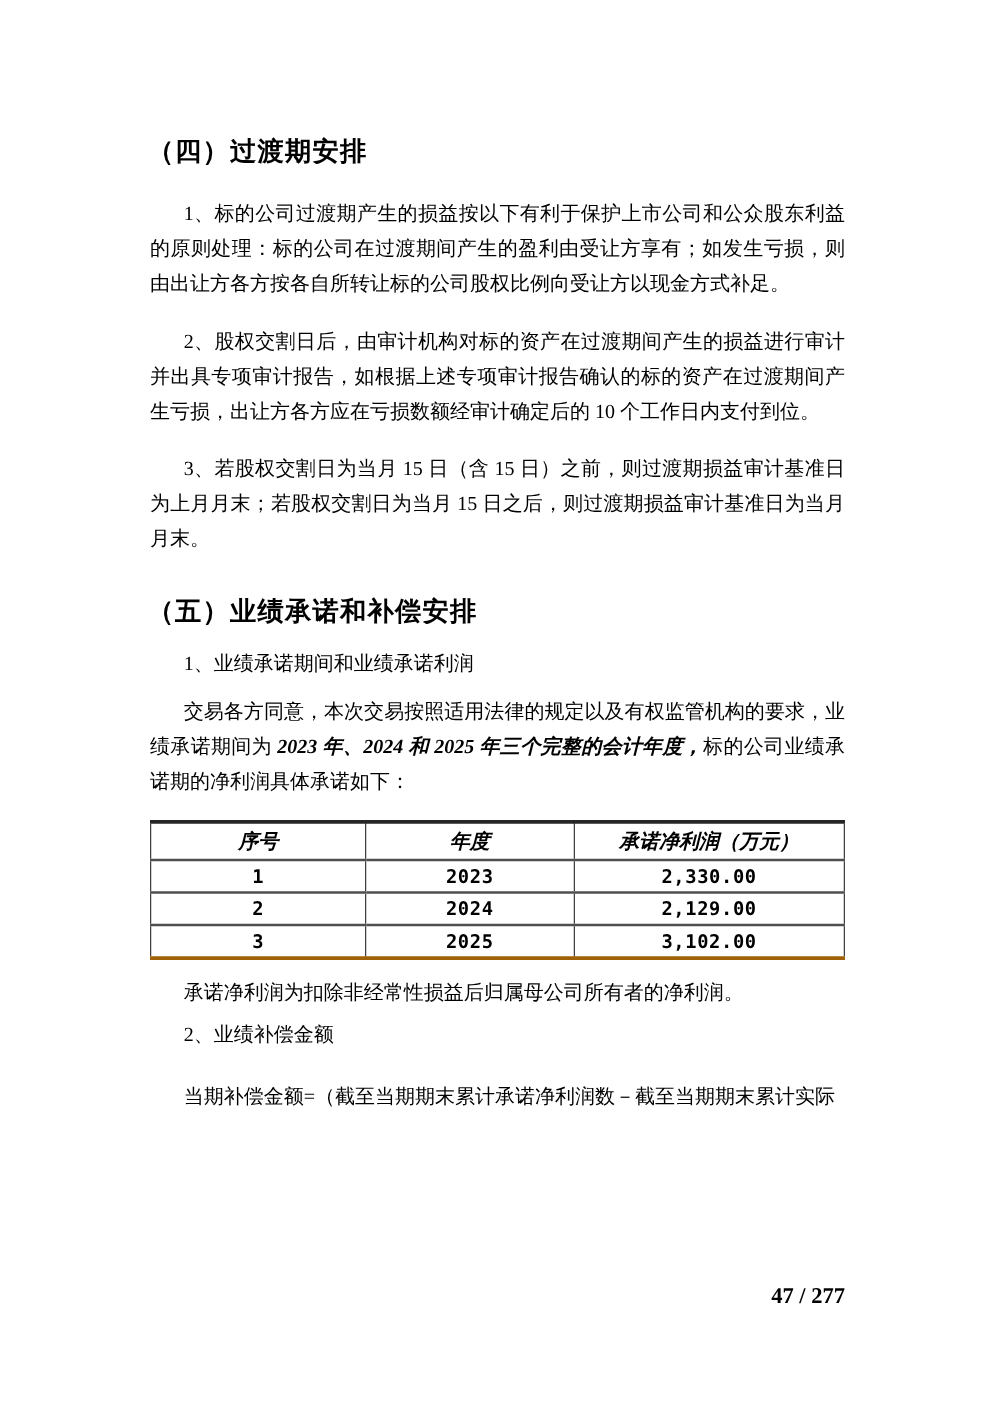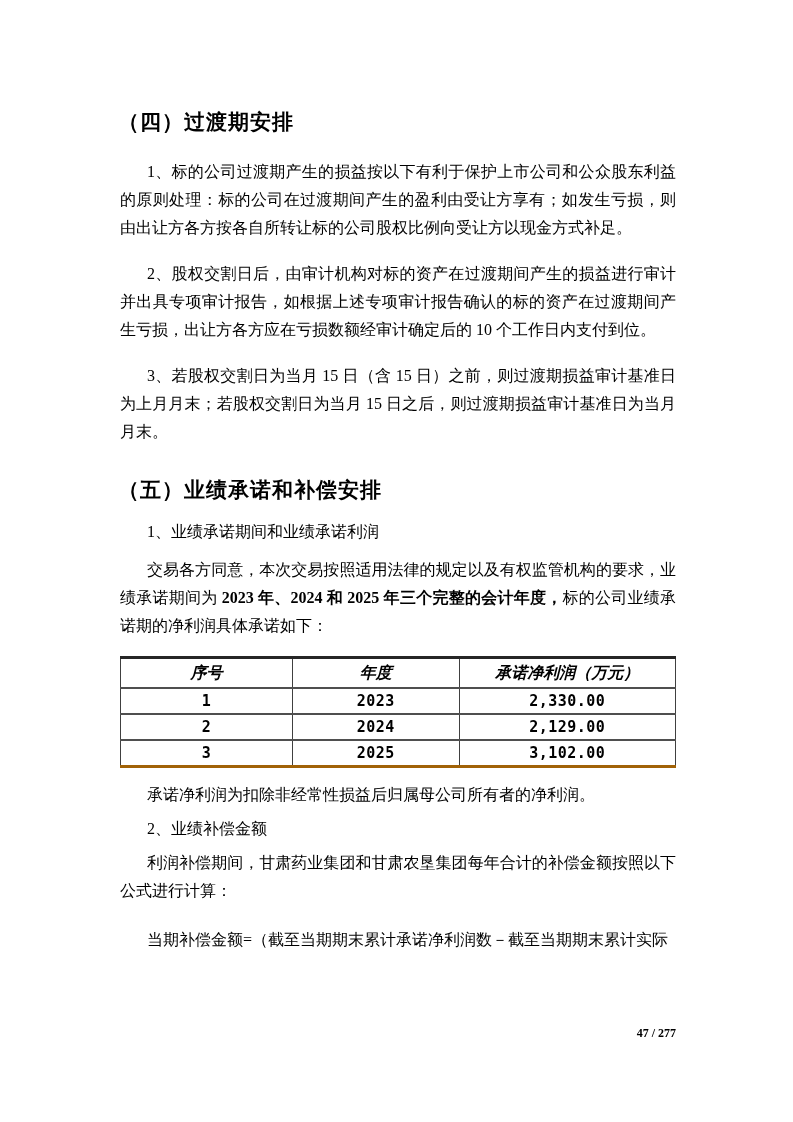--- a/index.html
+++ b/index.html
@@ -51,20 +51,21 @@
     text-indent: 27px;
   }
   .mt20 { margin-top: 20px; }
   .mt13 { margin-top: 13px; }
   .mt12 { margin-top: 12px; }
   .mt10 { margin-top: 10px; }
   .mt6  { margin-top: 6px; }
   .mt21 { margin-top: 21px; }
   .bold-kai {
     font-weight: bold;
+    font-style: italic;
   }
   
   .tbl-wrap { margin-top: 16px; }
   table.commit {
     width: 100%;
     border-collapse: collapse;
     border-top: 3px solid #262626;
     border-bottom: 3px solid #a16207;
   }
   table.commit th,
@@ -92,21 +93,21 @@
     letter-spacing: 0.5px;
   }
   .col-1 { width: 31%; }
   .col-2 { width: 30%; }
   .col-3 { width: 39%; }
   
   .footer {
     position: absolute;
     right: 117px;
     top: 1026px;
-    font-size: 12px;
+    font-size: 18px;
     font-weight: bold;
     font-family: "Liberation Serif", "DejaVu Serif", serif;
   }
 </style>
 </head>
 <body>
 
 <div class="page">
   <div class="content">
 
@@ -151,20 +152,19 @@
             <td>3,102.00</td>
           </tr>
         </tbody>
       </table>
     </div>
 
     <p class="p-body mt13">承诺净利润为扣除非经常性损益后归属母公司所有者的净利润。</p>
 
     <p class="p-body mt6">2、业绩补偿金额</p>
 
-    <p class="p-body mt6">利润补偿期间，甘肃药业集团和甘肃农垦集团每年合计的补偿金额按照以下公式进行计算：</p>
 
     <p class="p-body mt21">当期补偿金额=（截至当期期末累计承诺净利润数－截至当期期末累计实际</p>
 
   </div>
 
   <div class="footer">47 / 277</div>
 </div>
 
 </body></html>

